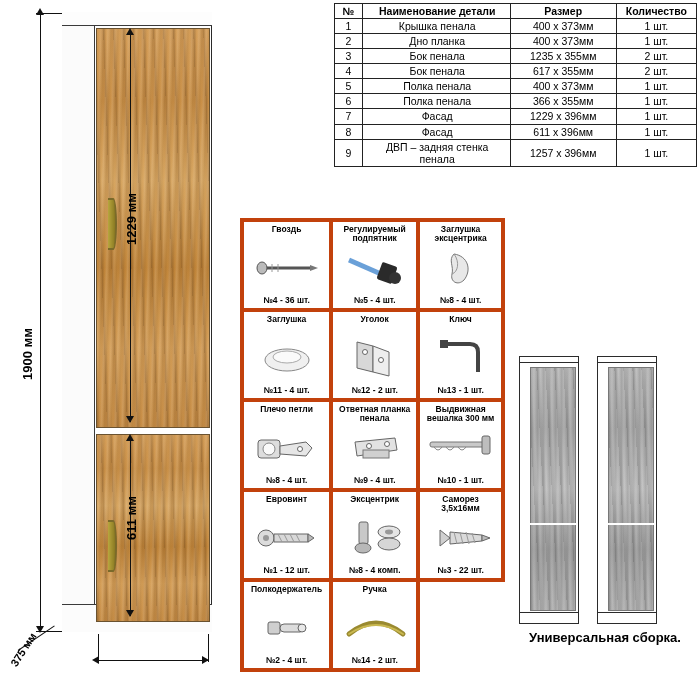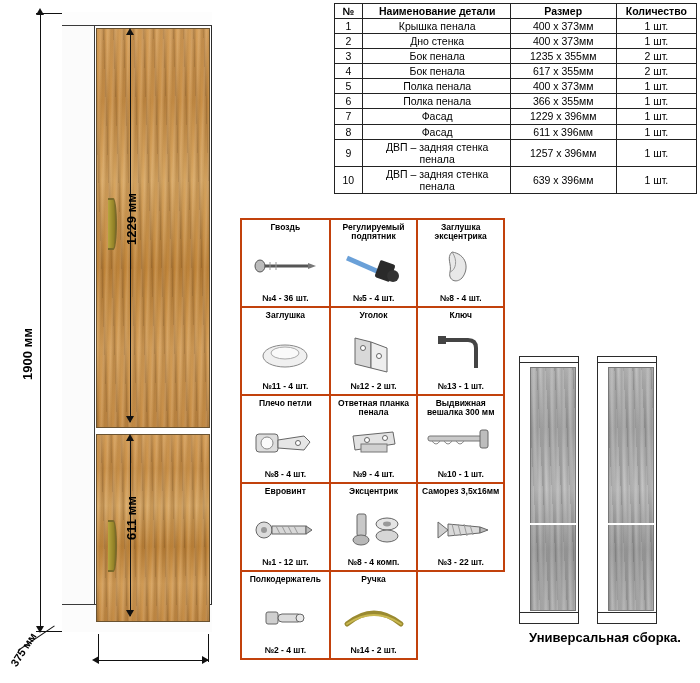--- a/index.html
+++ b/index.html
@@ -93,21 +93,21 @@
   table.parts th { font-weight:bold; text-align:center; }
   .c-num { width:22px; text-align:center; }
   .c-name { width:148px; text-align:center; padding-left:5px !important; }
   .c-size { width:108px; text-align:center; }
   .c-qty { width:75px; text-align:center; }
 
   
   #hardware-grid { left:240px; top:218px; width:265px; }
   table.hw { border-collapse:collapse; width:265px; }
   table.hw td {
-    border:2px solid #c2410c; width:88px; height:86px;
+    border:4px solid #c2410c; width:88px; height:86px;
     vertical-align:top; text-align:center; padding:0;
   }
   .hw-cell { position:relative; width:100%; height:100%; }
   .hw-title {
     font-size:8.5px; font-weight:bold; line-height:1.1;
     padding:3px 2px 0 2px; display:block;
   }
   .hw-art {
     position:absolute; left:0; right:0; top:26px; height:40px;
   }
@@ -210,21 +210,21 @@
     </thead>
     <tbody>
       <tr>
         <td class="c-num">1</td>
         <td class="c-name">Крышка пенала</td>
         <td class="c-size">400 x 373мм</td>
         <td class="c-qty">1 шт.</td>
       </tr>
       <tr>
         <td class="c-num">2</td>
-        <td class="c-name">Дно стенка</td>
+        <td class="c-name">Дно планка</td>
         <td class="c-size">400 x 373мм</td>
         <td class="c-qty">1 шт.</td>
       </tr>
       <tr>
         <td class="c-num">3</td>
         <td class="c-name">Бок пенала</td>
         <td class="c-size">1235 x 355мм</td>
         <td class="c-qty">2 шт.</td>
       </tr>
       <tr>
@@ -254,26 +254,20 @@
       <tr>
         <td class="c-num">8</td>
         <td class="c-name">Фасад</td>
         <td class="c-size">611 x 396мм</td>
         <td class="c-qty">1 шт.</td>
       </tr>
       <tr>
         <td class="c-num">9</td>
         <td class="c-name">ДВП – задняя стенка пенала</td>
         <td class="c-size">1257 x 396мм</td>
-        <td class="c-qty">1 шт.</td>
-      </tr>
-      <tr>
-        <td class="c-num">10</td>
-        <td class="c-name">ДВП – задняя стенка пенала</td>
-        <td class="c-size">639 x 396мм</td>
         <td class="c-qty">1 шт.</td>
       </tr>
     </tbody>
   </table>
 </div>
 
 <div class="abs" id="hardware-grid">
   <table class="hw">
     <tbody>
         <tr>

